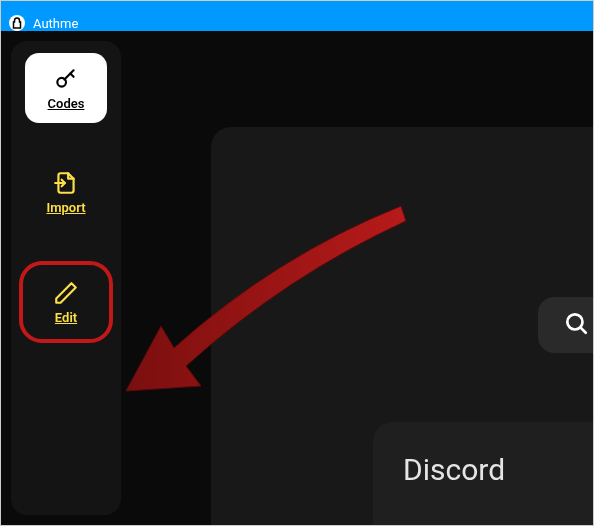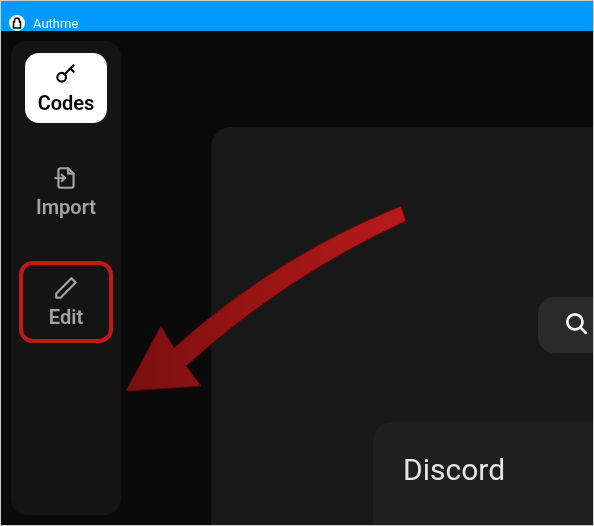--- a/index.html
+++ b/index.html
@@ -63,38 +63,39 @@
     }
     .sidebar-item {
       display: flex;
       flex-direction: column;
       align-items: center;
       justify-content: center;
       gap: 4px;
       width: 82px;
       height: 70px;
       cursor: pointer;
-      color: #a3a3a3;
+      color: #fde047;
       border-radius: 14px;
     }
     .sidebar-item.active {
       background: white;
       color: black;
     }
     .sidebar-item-label {
-      font-size: 20px;
+      font-size: 13px;
       font-weight: 600;
+      text-decoration: underline;
     }
     .sidebar-icon {
       width: 26px;
       height: 26px;
     }
     .edit-highlight {
       border: 4px solid #c21818;
-      border-radius: 14px;
+      border-radius: 23px;
       padding: 2px;
     }
     .main-area {
       flex: 1;
       position: relative;
       padding: 10px;
     }
     .content-panel {
       position: absolute;
       left: 90px;

